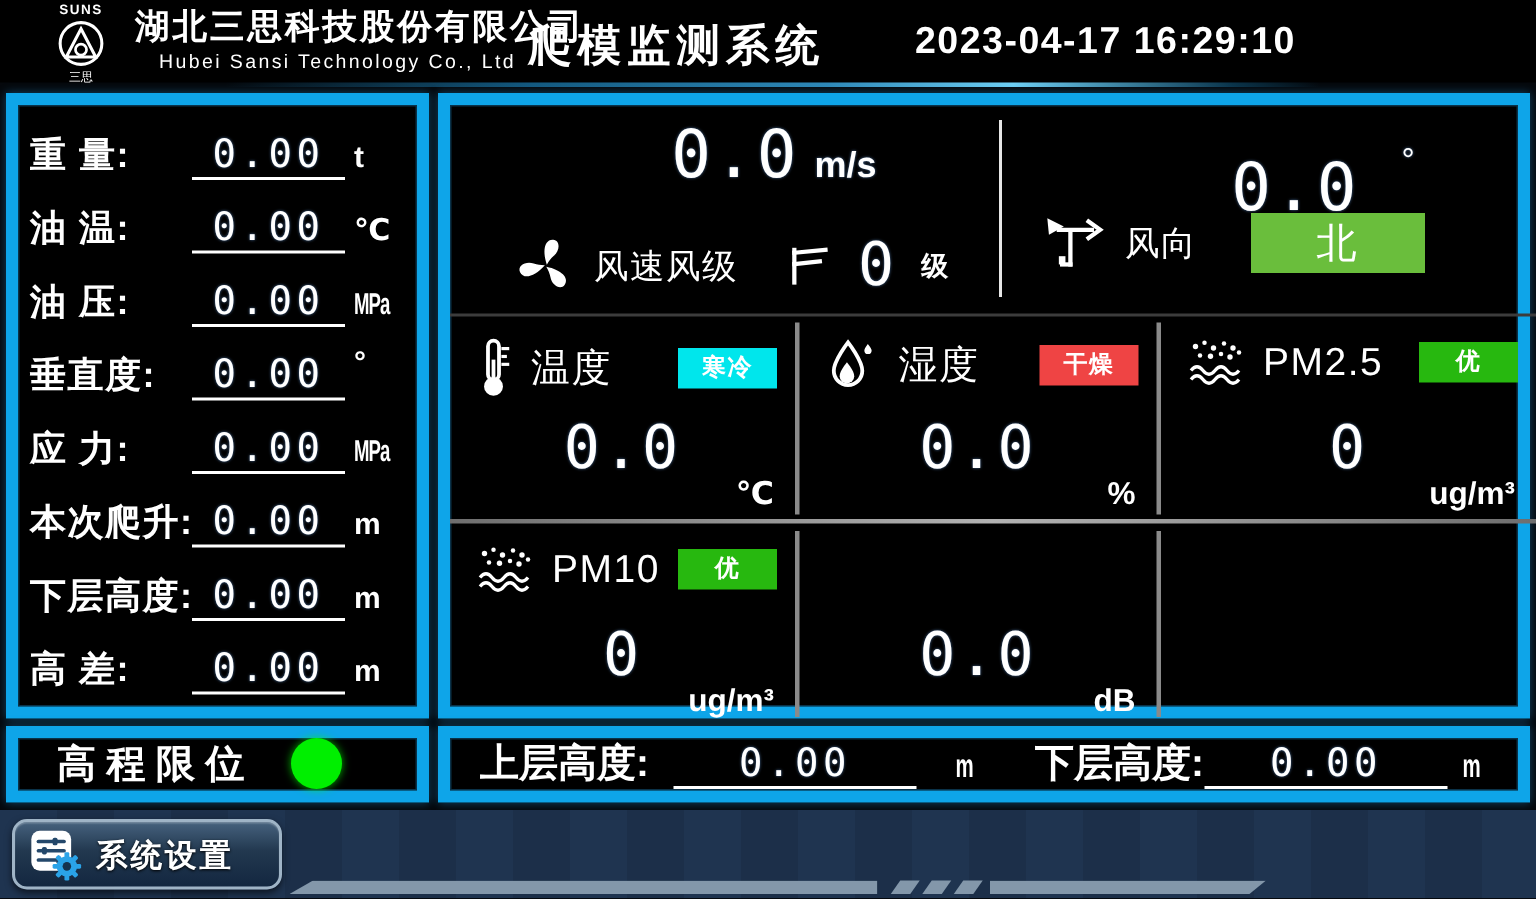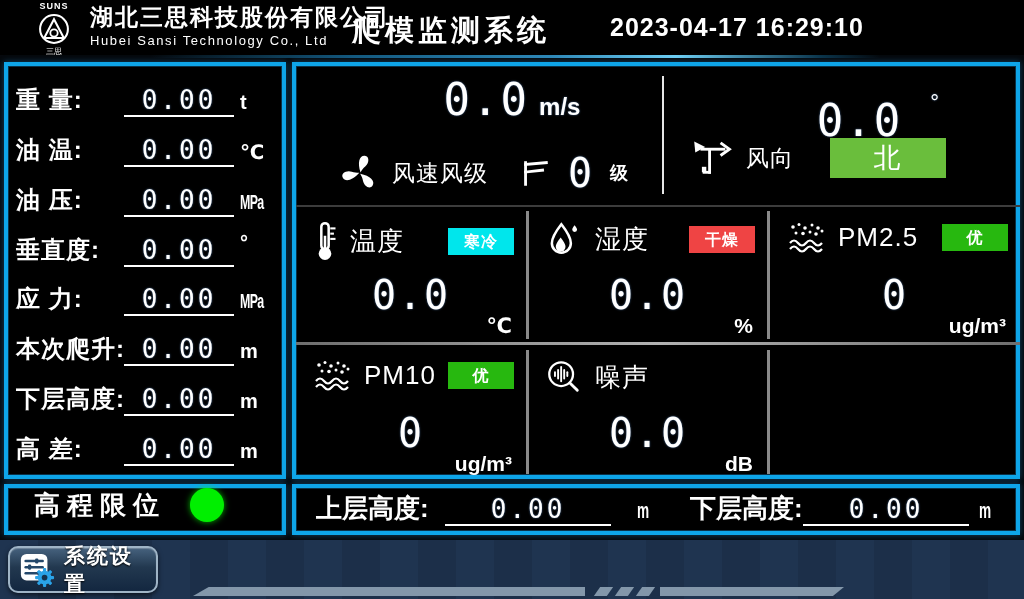--- a/index.html
+++ b/index.html
@@ -5,28 +5,28 @@
   html,body{margin:0;padding:0;background:#000;}
   #screen{position:relative;width:1024px;height:599px;background:#05080c;overflow:hidden;
           font-family:"Liberation Sans","DejaVu Sans",sans-serif;color:#fff;}
   
   .header{position:absolute;left:0;top:0;width:1024px;height:55px;background:#000;}
   .logo{position:absolute;left:24px;top:0;width:60px;text-align:center;line-height:1;}
   .logo-top{font-size:9px;font-weight:bold;letter-spacing:1px;display:block;margin-top:2px;}
   .logo-bottom{font-size:8px;display:block;margin-top:1px;}
   .company{position:absolute;left:90px;top:5px;}
   .company-cn{font-size:23px;font-weight:bold;letter-spacing:2px;line-height:1.1;}
-  .company-en{font-size:13px;letter-spacing:1.6px;margin-top:3px;}
+  .company-en{font-size:13px;letter-spacing:1.6px;margin-top:3px;margin-left:16px;}
   .app-title{position:absolute;left:352px;top:11px;font-size:29px;font-weight:bold;letter-spacing:4px;}
   .datetime{position:absolute;left:610px;top:13px;font-size:25px;font-weight:bold;
             font-family:Liberation Sans, sans-serif;letter-spacing:1px;}
   .hdr-divider{position:absolute;left:150px;top:55px;width:730px;height:3px;
       background:linear-gradient(90deg,rgba(10,40,60,0) 0%,#14597f 28%,#2f89b8 55%,#6fd0f5 72%,#0b3349 92%,rgba(0,0,0,0) 100%);}
   
-  .box{position:absolute;background:#000;border:4px solid #0ea5e9;
+  .box{position:absolute;background:#000;border:8px solid #0ea5e9;
        box-shadow:0 0 6px rgba(30,143,210,.45), inset 0 0 0 1px rgba(30,143,210,.35);box-sizing:border-box;}
   
   .left-panel{left:4px;top:62px;width:282px;height:417px;padding:4px 8px 6px 8px;
               display:flex;flex-direction:column;justify-content:space-around;}
   .lrow{display:flex;align-items:flex-end;height:48px;}
   .lrow .lbl{width:108px;font-size:24px;font-weight:bold;white-space:nowrap;padding-bottom:3px;letter-spacing:1px;}
   .lrow .val{flex:1;border-bottom:2px solid #fff;text-align:center;margin:0 6px 2px 0;
              font-family:"DejaVu Sans Mono","Liberation Mono",monospace;font-size:26px;letter-spacing:3px;
              text-shadow:0 0 2px rgba(120,180,255,.6);}
   .lrow .unit{width:34px;font-size:20px;font-weight:bold;padding-bottom:5px;}
@@ -84,21 +84,21 @@
                font-family:"DejaVu Sans Mono","Liberation Mono",monospace;font-size:26px;letter-spacing:3px;}
   .hgroup .unit{font-size:22px;font-weight:bold;margin-left:10px;padding-bottom:4px;}
   
   .footer{position:absolute;left:0;top:540px;width:1024px;height:59px;
           background:repeating-linear-gradient(90deg,#1f3450 0 38px,#1c2f49 38px 76px);}
   .stripe{position:absolute;background:#8397aa;height:9px;top:47px;}
   .stripe1{left:193px;width:392px;clip-path:polygon(4% 0,100% 0,100% 100%,0 100%);}
   .slash{width:13px;transform:skewX(-35deg);}
   .sl1{left:597px;} .sl2{left:618px;} .sl3{left:639px;}
   .stripe2{left:660px;width:184px;clip-path:polygon(0 0,100% 0,94% 100%,0 100%);}
-  .settings-btn{position:absolute;left:8px;top:546px;width:150px;height:47px;border-radius:10px;
+  .settings-btn{position:absolute;left:8px;top:546px;width:180px;height:47px;border-radius:10px;
       background:linear-gradient(180deg,#46627e 0%,#22384f 45%,#132740 100%);
       border:2px solid #9fb4c6;box-sizing:border-box;display:flex;align-items:center;gap:9px;
       padding:0 9px;cursor:pointer;box-shadow:0 2px 5px rgba(0,0,0,.6), inset 0 1px 1px rgba(255,255,255,.25);}
   .settings-label{font-size:21px;font-weight:bold;letter-spacing:2px;text-shadow:0 1px 2px #000;}
   svg{display:block;}
 </style>
 </head>
 <body>
 
 <div id="screen">
@@ -319,36 +319,20 @@
           </svg>
         </span>
         <span class="clabel">PM10</span>
         <span class="badge b-green">优</span>
       </div>
       <div class="cval big-val">0</div>
       <div class="cunit">ug/m³</div>
     </div>
 
     <div class="cell" style="left:233px;top:278px;width:238px;">
-      <div class="chead">
-        <span>
-          <svg width="38" height="38" viewBox="0 0 40 40">
-            <circle cx="17" cy="17" r="12.5" fill="none" stroke="#fff" stroke-width="2.4"></circle>
-            <path d="M26.5 26.5 L34 34" stroke="#fff" stroke-width="3" stroke-linecap="round"></path>
-            <g stroke="#fff" stroke-width="2" stroke-linecap="round">
-              <path d="M10.5 15 V19"></path>
-                <path d="M13.8 12.5 V21.5"></path>
-                <path d="M17 9.5 V24.5"></path>
-              <path d="M20.2 12.5 V21.5"></path>
-                <path d="M23.5 15 V19"></path>
-            </g>
-          </svg>
-        </span>
-        <span class="clabel">噪声</span>
-      </div>
       <div class="cval big-val">0.0</div>
       <div class="cunit">dB</div>
     </div>
 
     <div class="cell" style="left:474px;top:278px;width:250px;"></div>
   </div>
 
   <div class="box heights-box">
     <div class="hgroup" style="padding-left:2px;gap:16px;">
       <span class="lbl">上层高度:</span>

